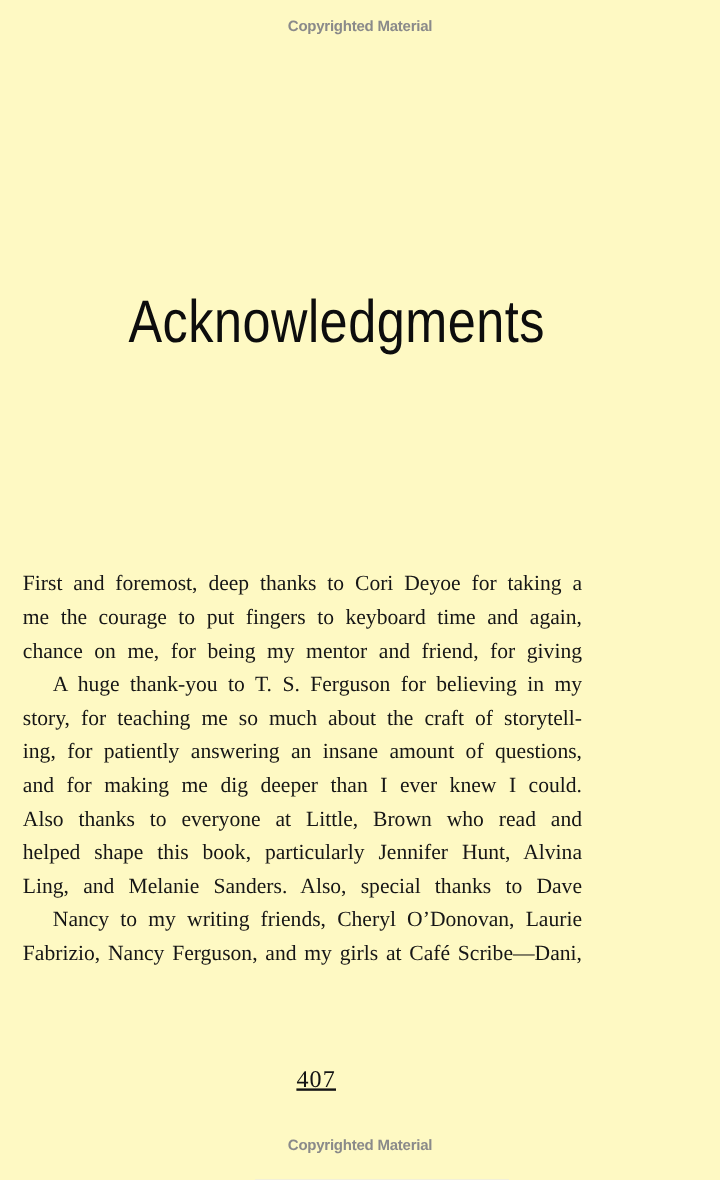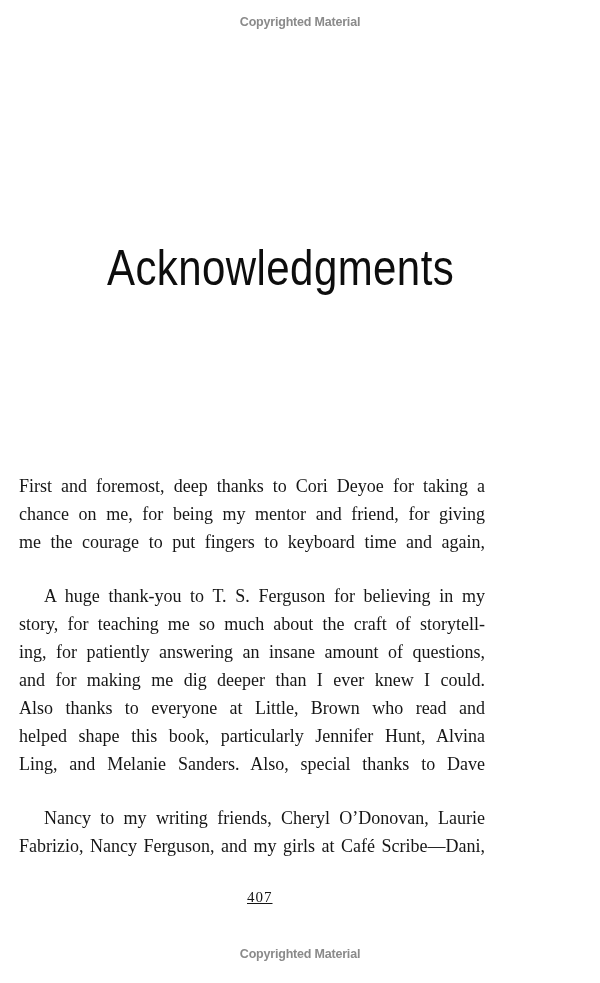--- a/index.html
+++ b/index.html
@@ -1,20 +1,20 @@
 <!DOCTYPE html>
 <html><head>
 <meta charset="utf-8">
 <style>
   html, body { margin: 0; padding: 0; background: #e9e9e9; }
   .page {
     position: relative;
     width: 600px;
     height: 983px;
-    background: #ffffff;
+    background: #fef9c3;
     overflow: hidden;
     font-family: "Liberation Serif", serif;
   }
   .copyright {
     position: absolute;
     left: 0; right: 0;
     text-align: center;
     font-family: "Liberation Sans", sans-serif;
     font-weight: 700;
     font-size: 12.5px;
@@ -49,45 +49,44 @@
   }
   .body-text .line {
     text-align: justify;
     text-align-last: justify;
   }
   .body-text .line.para-end {
     text-align-last: left;
   }
   .body-text .line.indent {
     text-indent: 25px;
-    margin-top: 26px;
   }
   .page-number {
     position: absolute;
     left: 247px;
     top: 889px;
-    font-size: 15px;
+    font-size: 20px;
     letter-spacing: 1px;
     color: #141414;
     text-decoration: underline;
   }
 </style>
 </head>
 <body>
 
 <div class="page">
 
   <div class="copyright top">Copyrighted Material</div>
 
   <h1 class="chapter-title" style="margin:0; font-weight:400;">Acknowledgments</h1>
 
   <div class="body-text">
       <div class="line">First and foremost, deep thanks to Cori Deyoe for taking a</div>
+      <div class="line">me the courage to put fingers to keyboard time and again,</div>
       <div class="line">chance on me, for being my mentor and friend, for giving</div>
-      <div class="line">me the courage to put fingers to keyboard time and again,</div>
       <div class="line indent">A huge thank-you to T. S. Ferguson for believing in my</div>
       <div class="line">story, for teaching me so much about the craft of storytell-</div>
       <div class="line">ing, for patiently answering an insane amount of questions,</div>
       <div class="line">and for making me dig deeper than I ever knew I could.</div>
       <div class="line">Also thanks to everyone at Little, Brown who read and</div>
       <div class="line">helped shape this book, particularly Jennifer Hunt, Alvina</div>
       <div class="line">Ling, and Melanie Sanders. Also, special thanks to Dave</div>
       <div class="line indent">Nancy to my writing friends, Cheryl O’Donovan, Laurie</div>
       <div class="line">Fabrizio, Nancy Ferguson, and my girls at Café Scribe—Dani,</div>
     </div>

